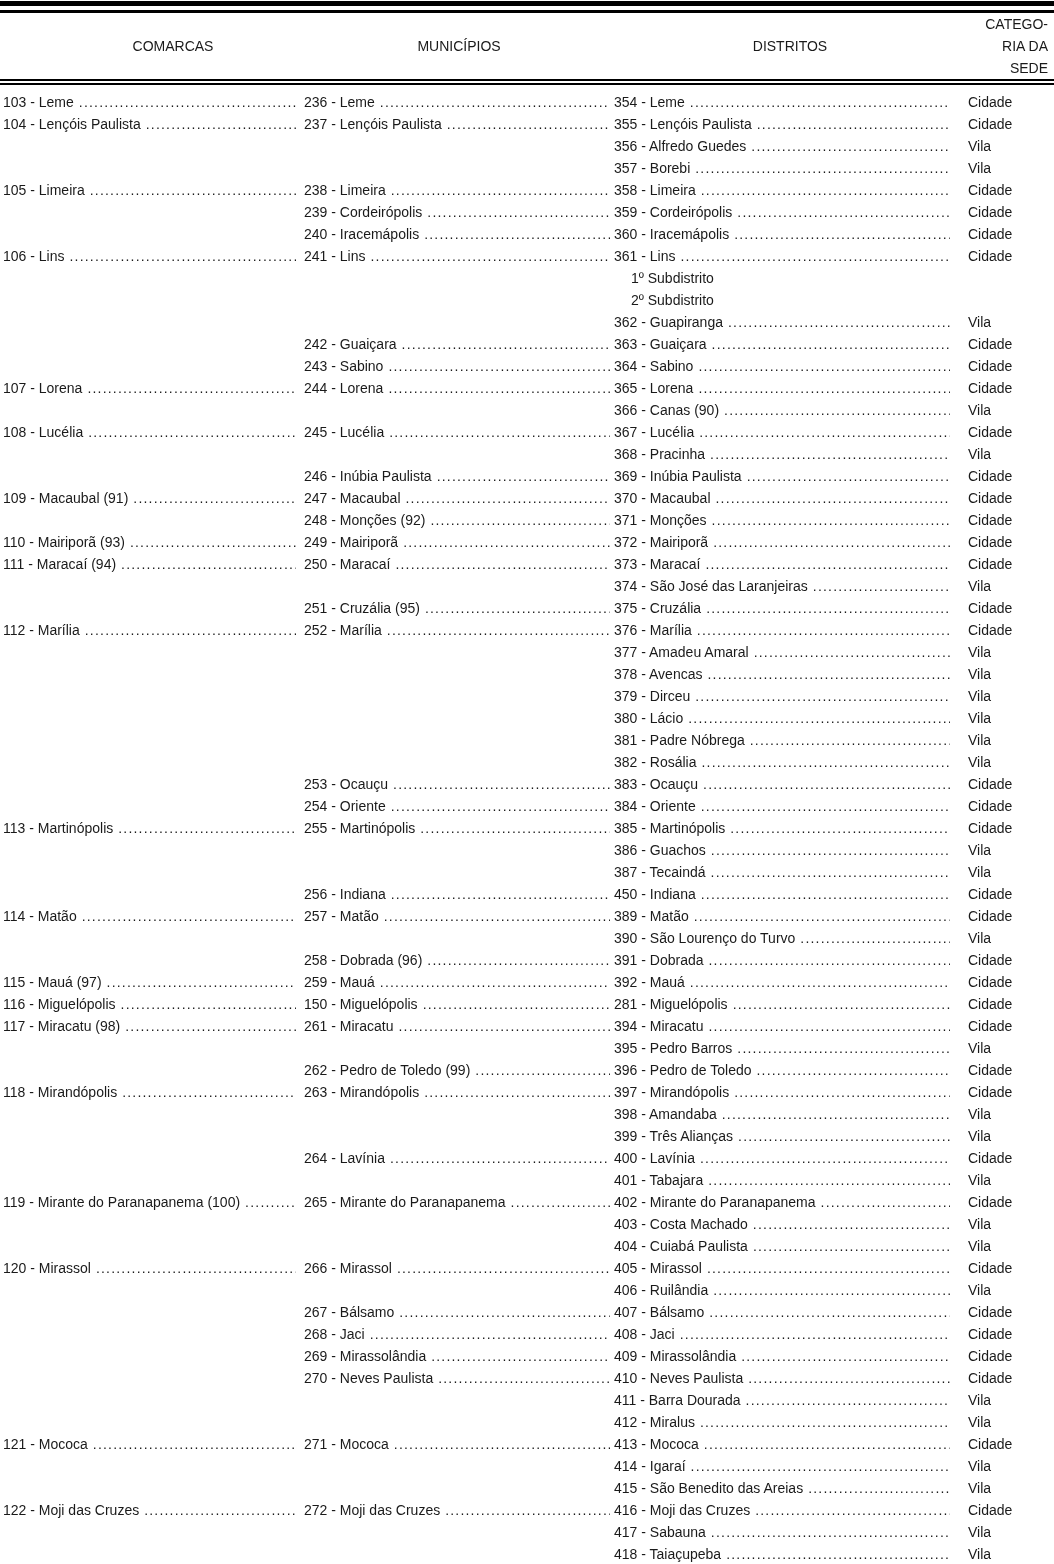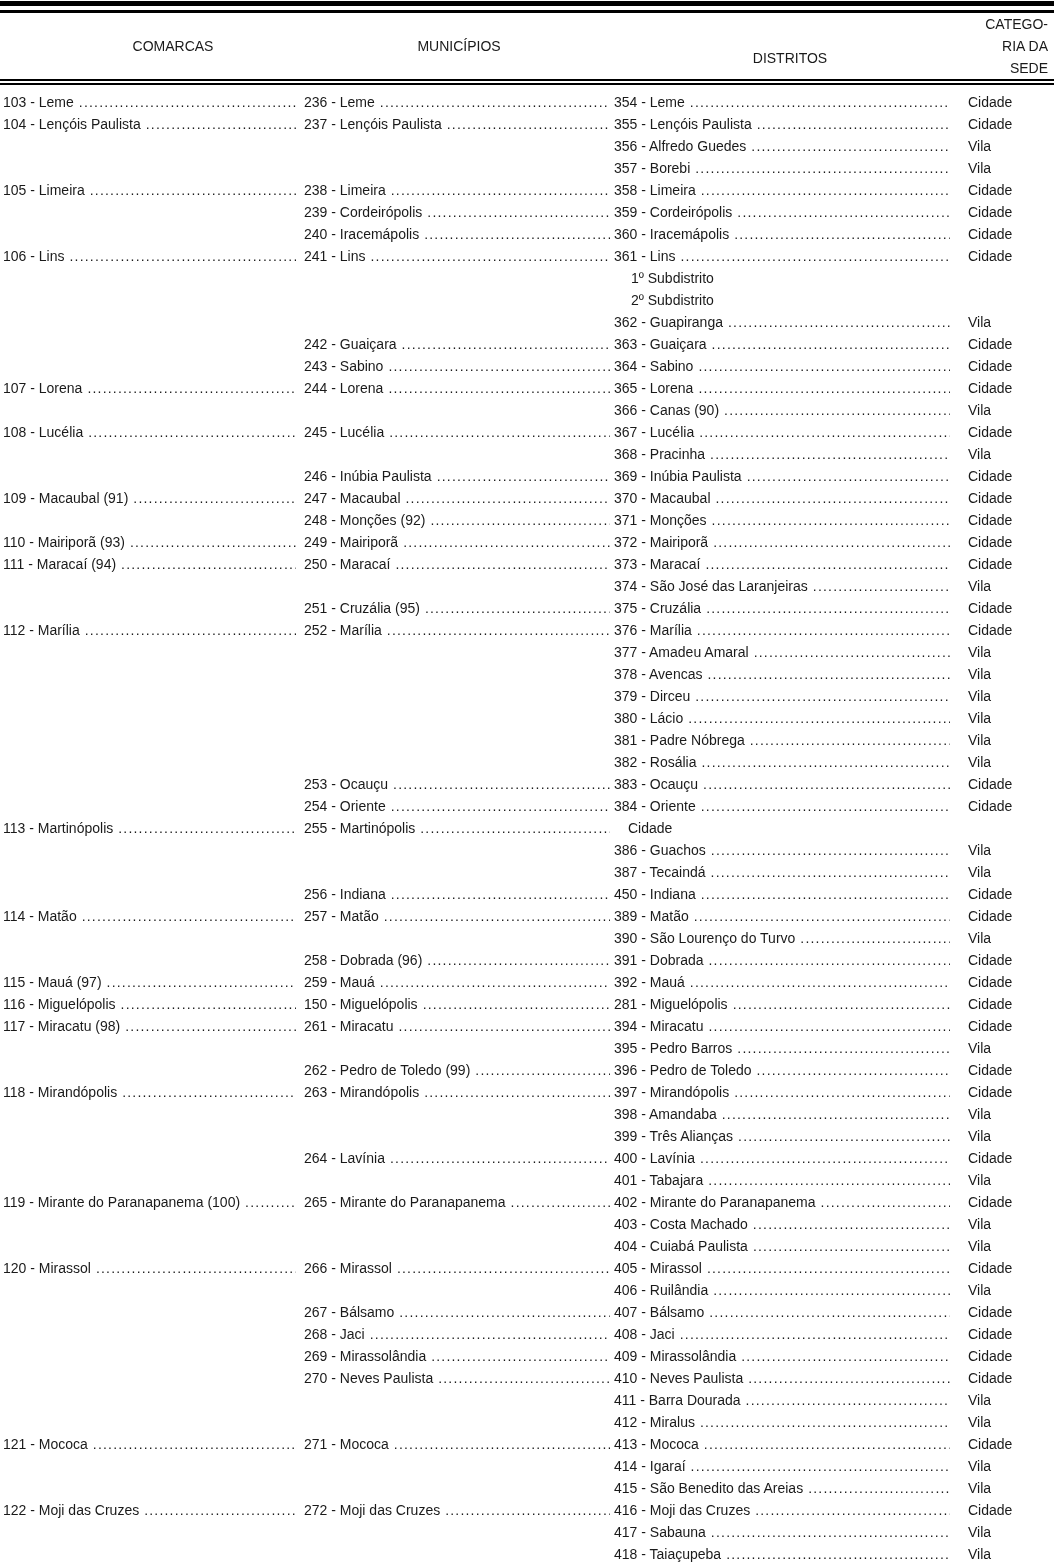--- a/index.html
+++ b/index.html
@@ -31,21 +31,21 @@
     height: 66px;
   }
   .hdr .lbl {
     position: absolute;
     line-height: 22px;
     text-align: center;
     white-space: nowrap;
   }
   #h-comarcas   { left: 0;     width: 306px; top: 22px; padding-left: 20px; }
   #h-municipios { left: 304px; width: 310px; top: 22px; }
-  #h-distritos  { left: 616px; width: 348px; top: 22px; margin-top: 12px; }
+  #h-distritos  { left: 616px; width: 348px; top: 22px; }
   .hdr .cat {
     position: absolute;
     left: 950px;
     width: 98px;
     line-height: 22px;
     text-align: right;
     white-space: nowrap;
   }
   #h-cat1 { top: 0; }
   #h-cat2 { top: 22px; }
@@ -628,20 +628,24 @@
     </div>
     <div class="row">
       <div class="cell c1">
         <span class="txt">113 - Martinópolis</span>
         <span class="leader"></span>
       </div>
       <div class="cell c2">
         <span class="txt">255 - Martinópolis</span>
         <span class="leader"></span>
       </div>
+      <div class="cell c3">
+        <span class="txt">385 - Martinópolis</span>
+        <span class="leader"></span>
+      </div>
       <div class="cell c4">
         <span class="txt">Cidade</span>
       </div>
     </div>
     <div class="row">
       <div class="cell c1">
         <span class="txt"></span>
       </div>
       <div class="cell c2">
         <span class="txt"></span>

